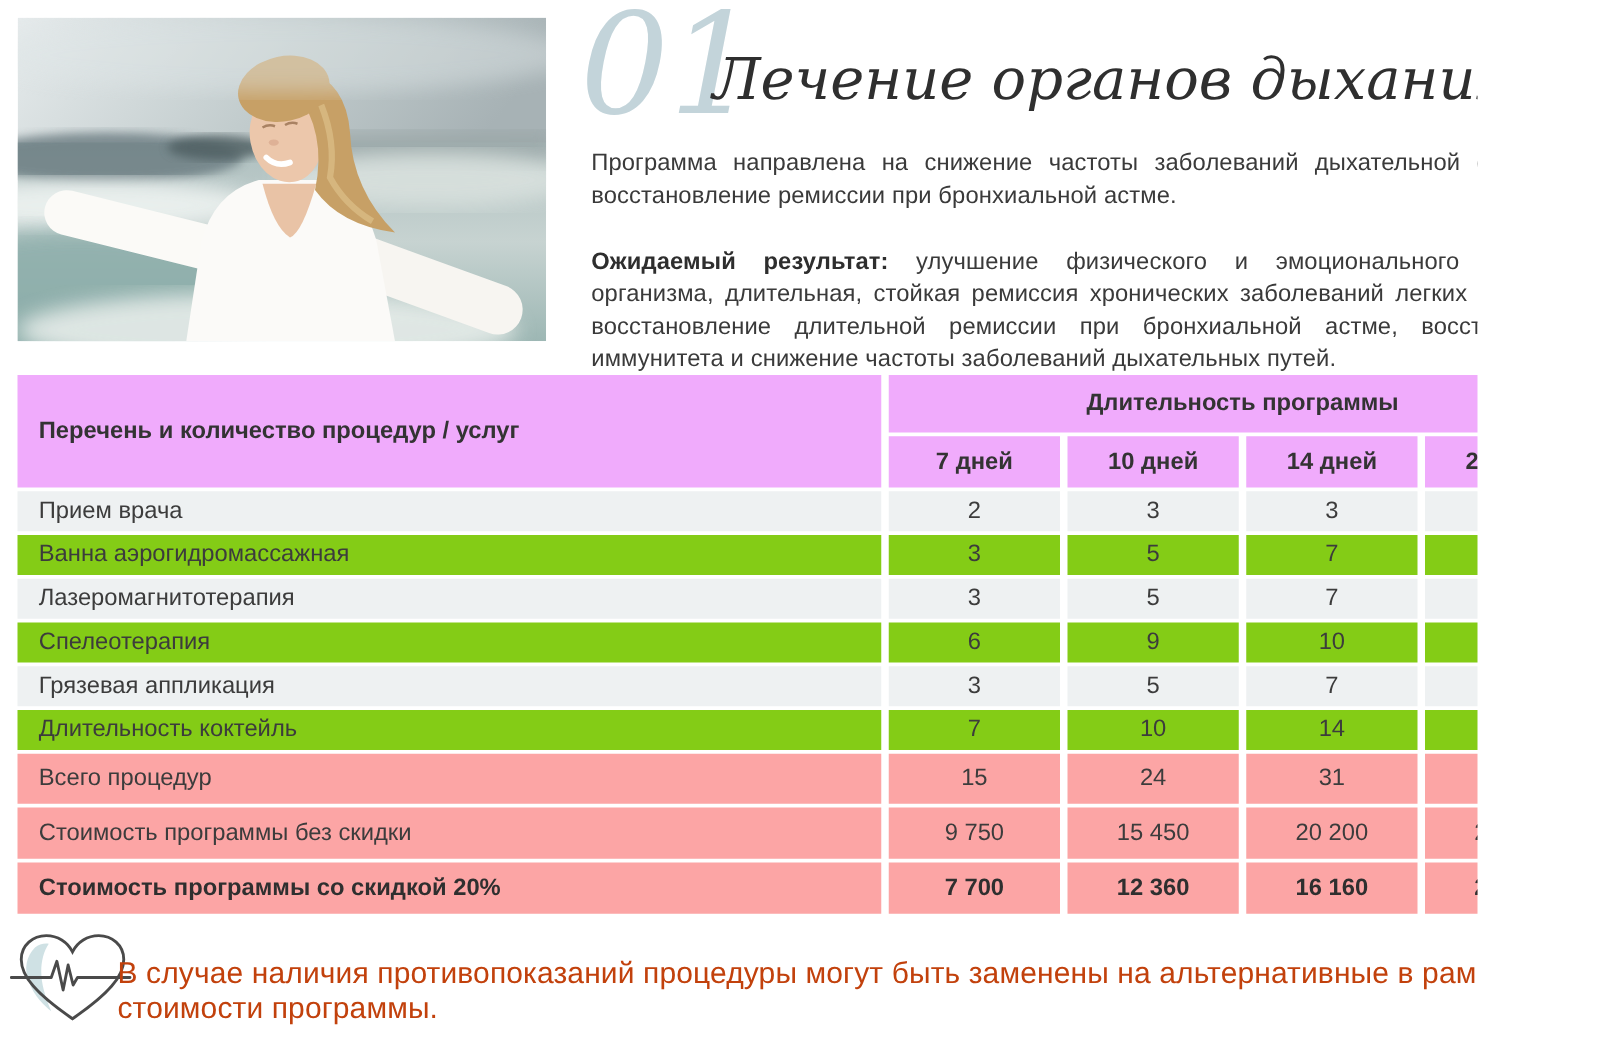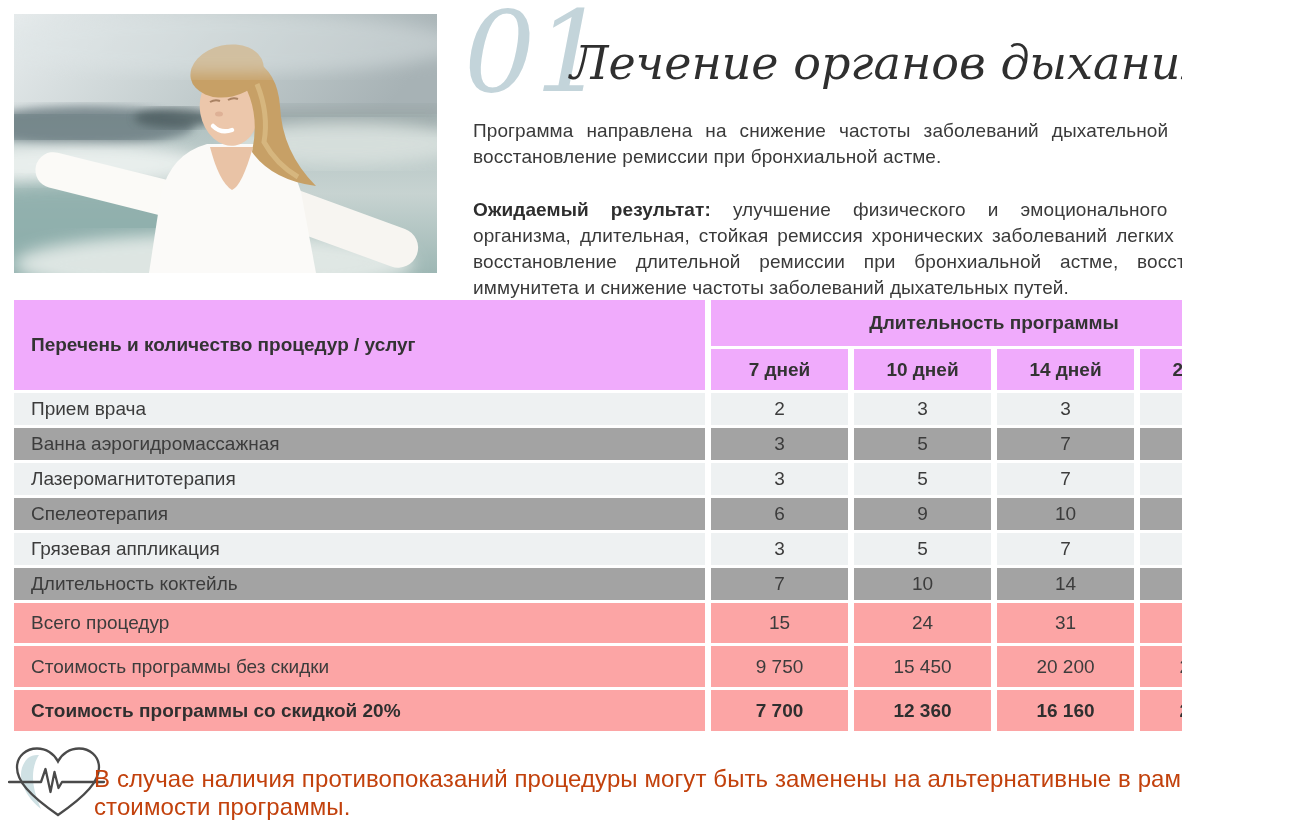--- a/index.html
+++ b/index.html
@@ -40,21 +40,21 @@
   }
   .cell{
     display:flex;align-items:center;justify-content:center;
     font-size:19px;color:#3c3c3c;
   }
   .cell.label{justify-content:flex-start;padding-left:17px;}
   .hdr{background:#f0abfc;font-weight:bold;color:#333333;}
   .corner{grid-column:1;grid-row:1/3;}
   .group{grid-column:2/6;grid-row:1;}
   .light{background:#eef1f2;}
-  .mid{background:#a3a3a3;}
+  .mid{background:#84cc16;}
   .dark{background:#fca5a5;}
   .boldrow{font-weight:bold;color:#2f2f2f;}
   
   .note-icon{position:absolute;left:8px;top:744px;width:100px;height:80px;}
   .note-text{
     position:absolute;left:94px;top:765px;width:1160px;
     font-size:24px;color:#c2410c;letter-spacing:0.1px;
   }
 </style>
 </head>

